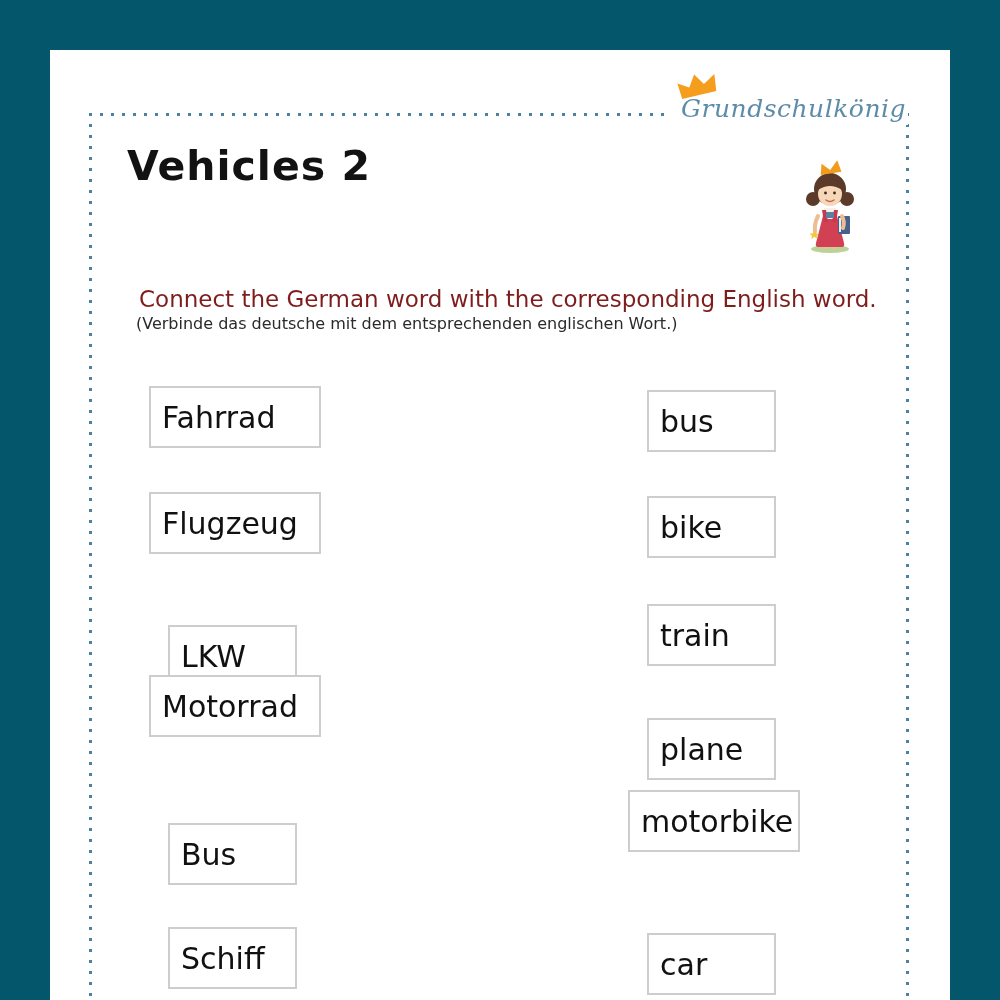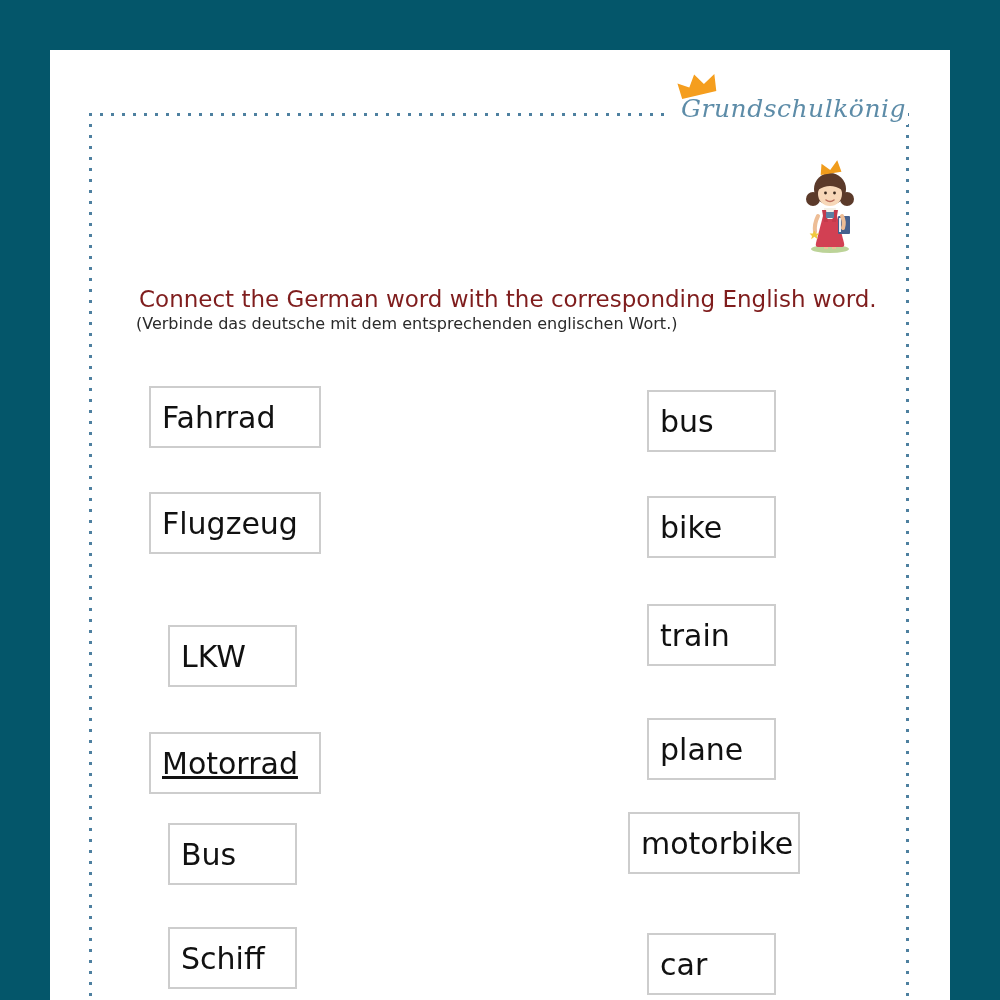--- a/index.html
+++ b/index.html
@@ -112,41 +112,42 @@
     z-index: 2;
     font-size: 30px;
     color: #111111;
   }
   .w-wide { width: 172px; }
   .w-narrow { width: 129px; margin-left: 19px; }
   .col-german .word-box { left: 99px; }
   .col-english .word-box { left: 578px; }
   
   .g0 { top: 336px; } .g1 { top: 442px; } .g2 { top: 575px; }
-  .g3 { top: 682px; text-decoration: underline; } .g4 { top: 773px; } .g5 { top: 877px; }
+  .g3 { top: 625px; } .g4 { top: 773px; } .g5 { top: 877px; }
   .e0 { top: 340px; } .e1 { top: 446px; } .e2 { top: 554px; }
-  .e3 { top: 668px; } .e4 { top: 762px; } .e5 { top: 883px; }
+  .e3 { top: 668px; } .e4 { top: 740px; } .e5 { top: 883px; }
 </style>
 </head>
 <body>
 
 <div class="frame">
   <div class="page">
 
     <div class="dot-line dot-top"></div>
     <div class="dot-line dot-left"></div>
     <div class="dot-line dot-right"></div>
 
     <div class="logo">
       <svg class="logo-crown" width="42" height="26" viewBox="0 0 42 26">
         <path d="M3,24 L1,8 L12,14 L19,2 L27,13 L39,5 L38,22 Z" fill="#F59E1E"></path>
       </svg>
       <span class="logo-text">Grundschulkönig</span>
     </div>
 
+    <h1 class="title">Vehicles 2</h1>
 
     <div class="princess">
       <svg width="84" height="100" viewBox="0 0 84 100">
         <ellipse cx="42" cy="93" rx="19" ry="4" fill="#BCD398"></ellipse>
         <rect x="36" y="86" width="4" height="7" fill="#EDBD96"></rect>
         <rect x="44" y="86" width="4" height="7" fill="#EDBD96"></rect>
         <path d="M30,91 Q27,91 28,87 L36,56 L48,56 L56,87 Q57,91 54,91 Z" fill="#D24053"></path>
         <rect x="50" y="60" width="12" height="18" rx="1" fill="#46618E"></rect>
         <rect x="51" y="62" width="2" height="14" fill="#E8EEF5"></rect>
         <rect x="36" y="52" width="12" height="11" fill="#F5F1E8"></rect>

